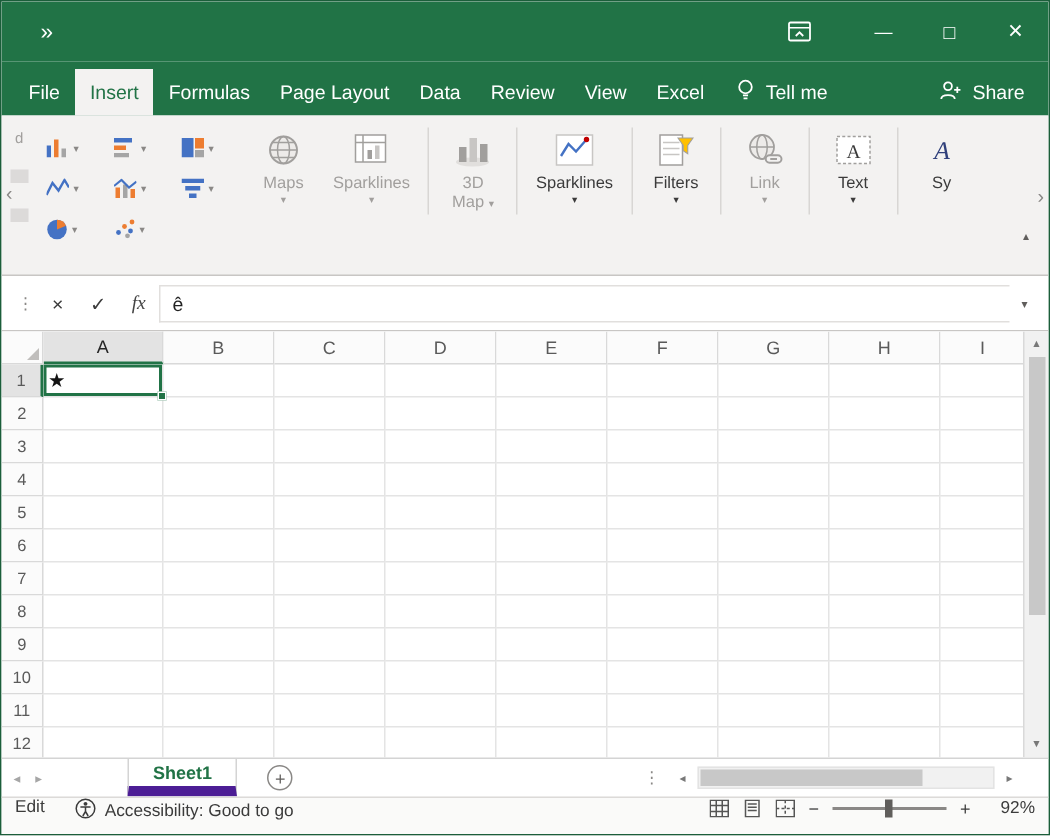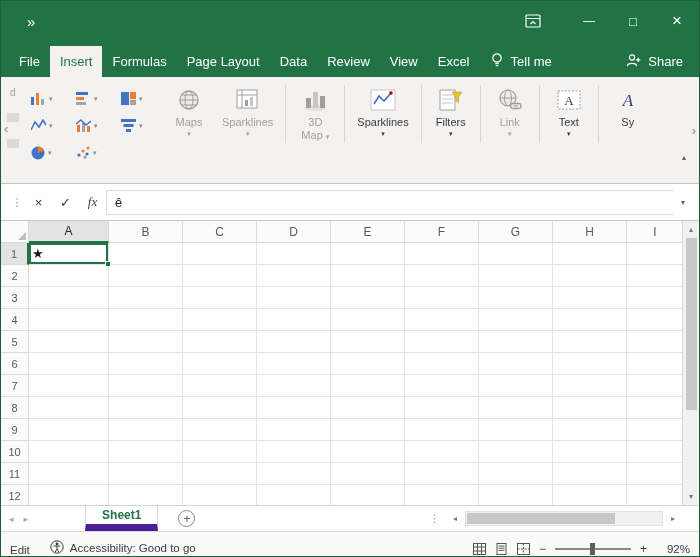--- a/index.html
+++ b/index.html
@@ -95,21 +95,21 @@
   .stab.active{border-bottom:7px solid #4c1d95;}
   .addsheet{width:17px;height:17px;border-radius:50%;border:1px solid #8A8886;color:#605E5C;display:flex;align-items:center;
     justify-content:center;font-size:12px;margin-left:20px;cursor:default;line-height:1;}
   .hscroll{margin-left:auto;margin-right:18px;display:flex;align-items:center;gap:2px;height:100%;}
   .hs-dots{color:#8A8886;font-size:11px;margin-right:5px;}
   .hs-btn{width:16px;text-align:center;color:#787878;font-size:8px;cursor:default;}
   .hs-track{width:198px;height:15px;background:#F1F1F1;border:1px solid #E3E3E3;position:relative;}
   .hs-thumb{position:absolute;left:1px;top:1px;width:148px;height:11px;background:#C8C8C8;}
 
   
-  .statusbar{flex:0 0 25px;background:#FAFAF9;border-top:1px solid #DCDAD8;display:flex;align-items:flex-end;
+  .statusbar{flex:0 0 25px;background:#FAFAF9;border-top:1px solid #DCDAD8;display:flex;align-items:flex-start;
     font-size:11.5px;color:#3B3B3B;padding:0 9px;}
   .mode{margin-right:20px;}
   .acc{display:flex;align-items:center;gap:6px;}
   .sb-right{margin-left:auto;display:flex;align-items:center;gap:9px;}
   .viewbtn{display:flex;align-items:center;cursor:default;}
   .zoomout,.zoomin{color:#3B3B3B;font-size:12px;cursor:default;}
   .slider-track{width:76px;height:2px;background:#8A8886;position:relative;}
   .slider-thumb{position:absolute;left:35px;top:-5px;width:5px;height:12px;background:#605E5C;}
   .zoom-label{width:34px;text-align:right;}
 </style>

